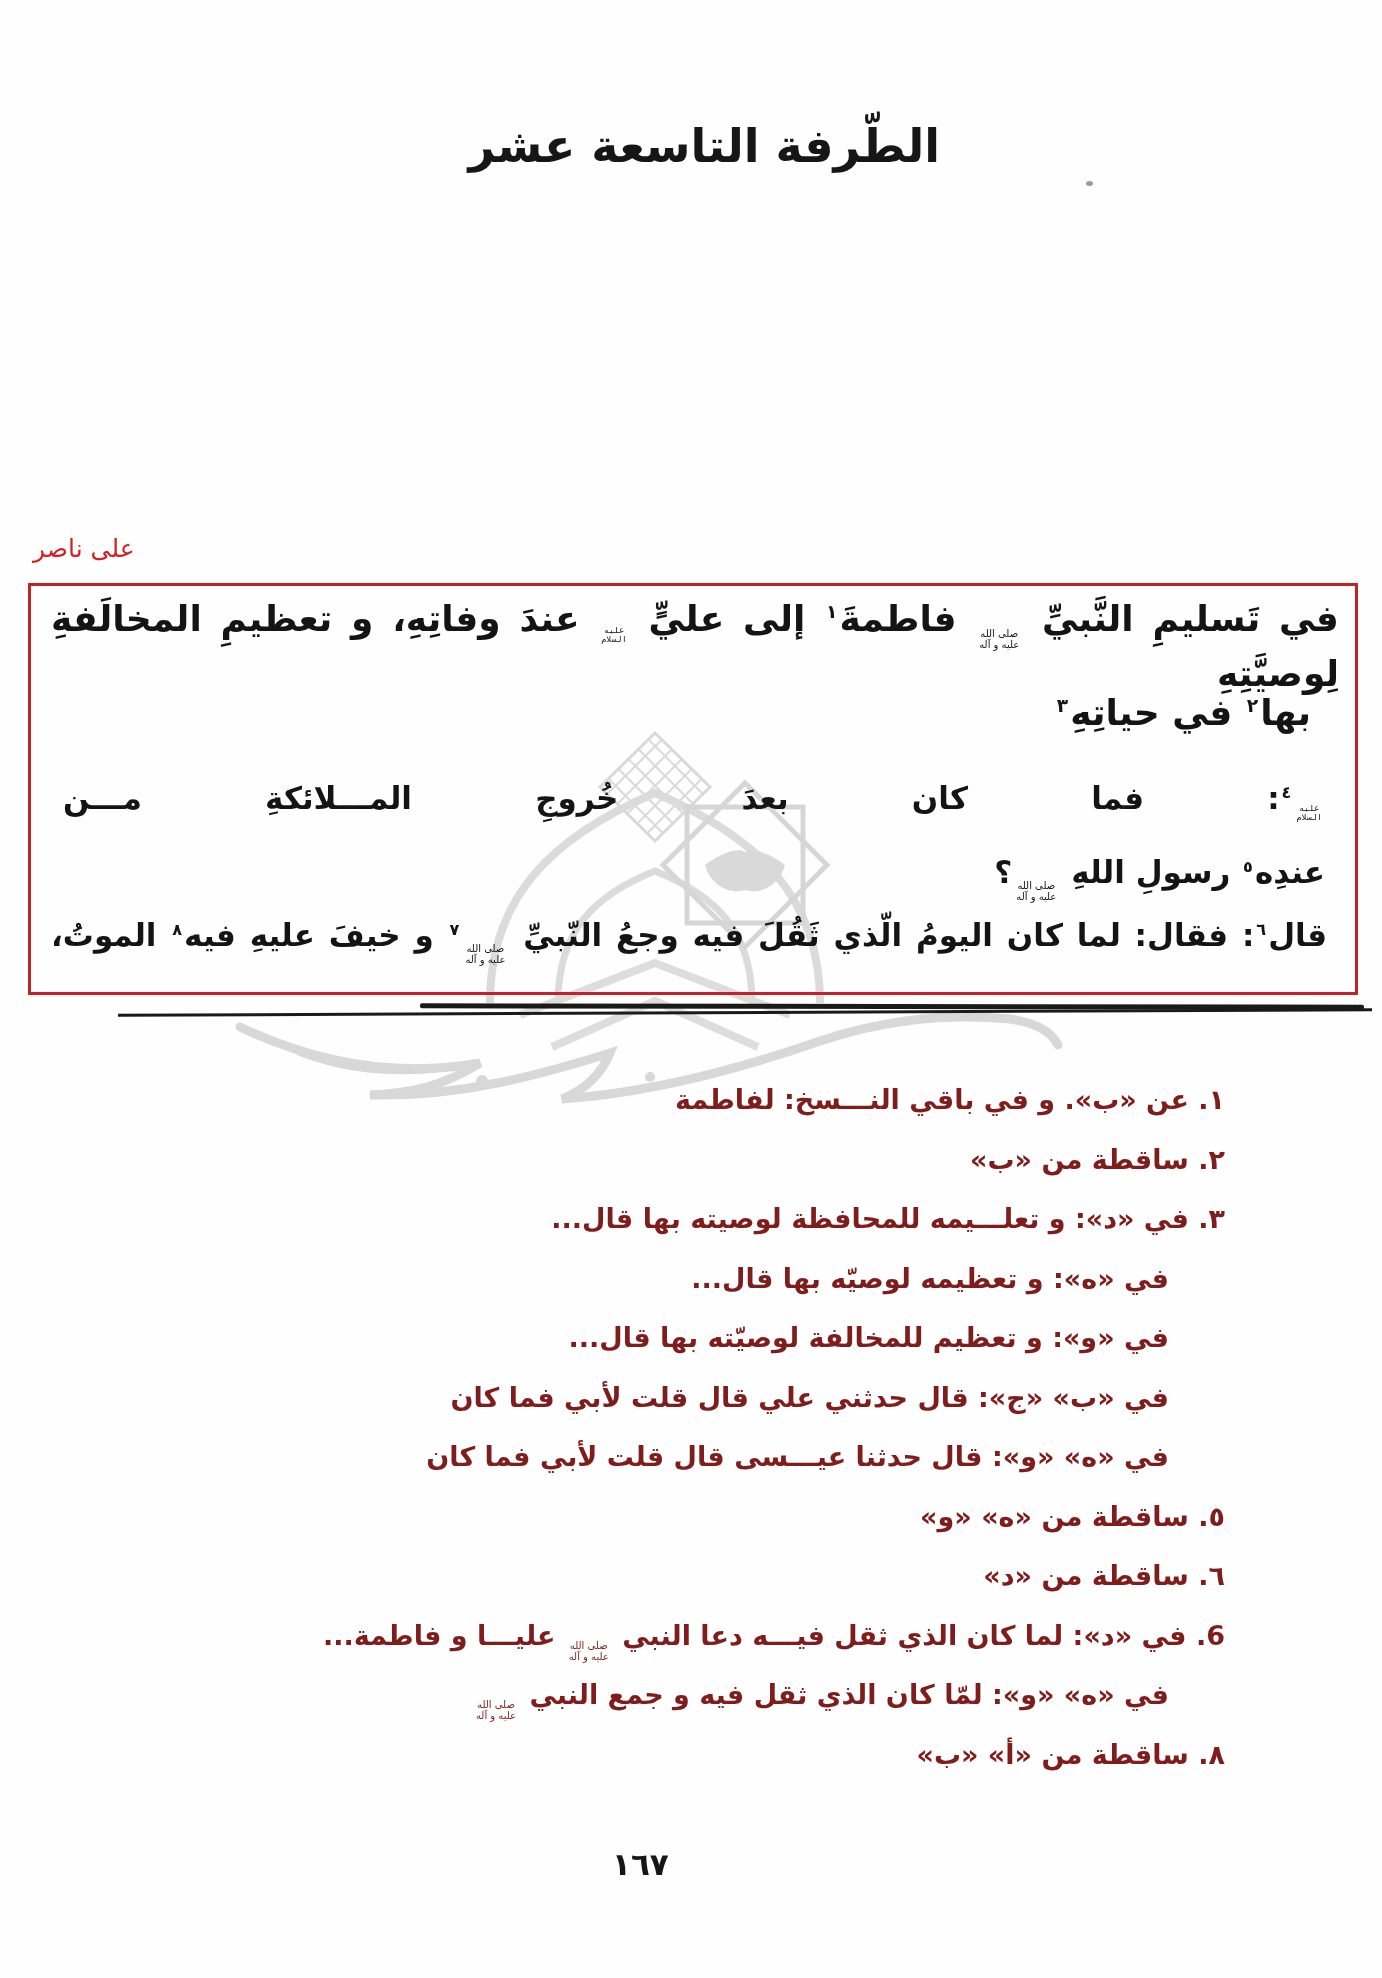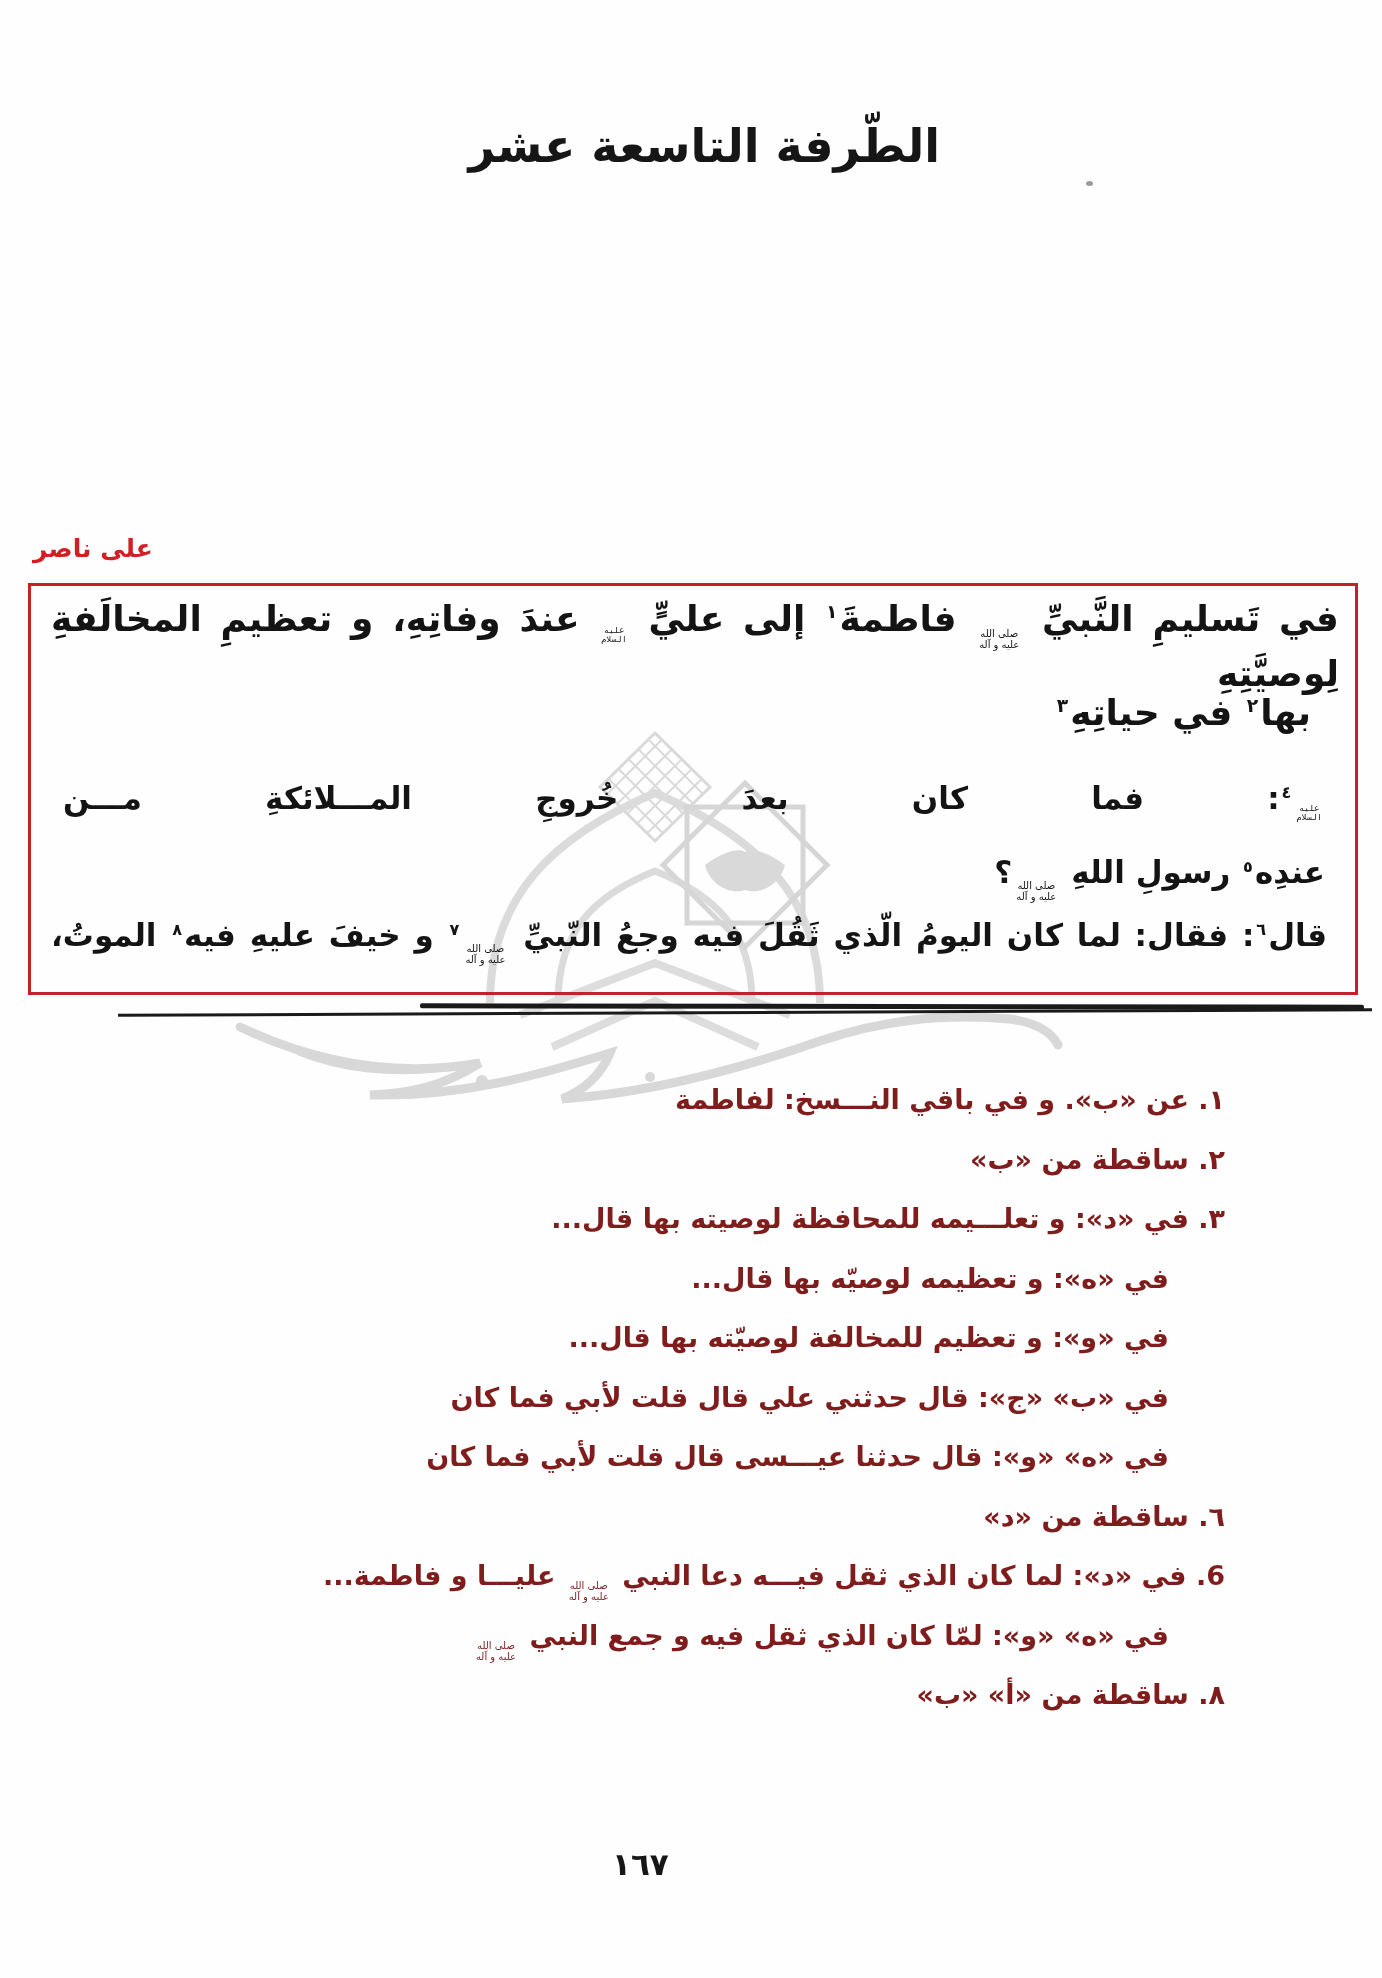--- a/index.html
+++ b/index.html
@@ -7,21 +7,21 @@
     position:relative; width:1382px; height:1978px; background:#fefefe;
     font-family:"DejaVu Sans", sans-serif; color:#161616; overflow:hidden;
     direction:rtl;
   }
   .title {
     position:absolute; top:88px; left:200px; width:740px; text-align:right;
     font-size:46px; font-weight:bold; letter-spacing:0;
   }
   .speck { position:absolute; top:181px; left:1086px; width:7px; height:5px; background:#9a9a9a; border-radius:50%; }
   .red-label {
-    position:absolute; top:534px; left:33px; font-size:25px; font-weight:bold; color:#d02026;
+    position:absolute; top:534px; left:33px; font-size:25px; font-weight:normal; color:#d02026;
   }
   .red-box {
     position:absolute; top:583px; left:28px; width:1330px; height:412px;
     border:3px solid #c22328; box-sizing:border-box; background:transparent;
   }
   .bl { position:absolute; font-weight:bold; color:#141414; }
   .l1 { top:12px;  right:16px; left:20px; font-size:36px; text-align:justify; text-align-last:justify; }
   .l2 { top:106px; right:44px; font-size:36px; white-space:nowrap; }
   .l3 { top:194px; right:30px; left:32px; font-size:31px; text-align:justify; text-align-last:justify; }
   .l4 { top:268px; right:30px; font-size:31px; white-space:nowrap; }
@@ -132,20 +132,21 @@
   <div class="sep2"></div>
 
   <div class="footnotes">
     <div class="fn"><span>١. عن «ب». و في باقي النـــسخ: لفاطمة</span></div>
     <div class="fn"><span>٢. ساقطة من «ب»</span></div>
     <div class="fn"><span>٣. في «د»: و تعلـــيمه للمحافظة لوصيته بها قال...</span></div>
     <div class="fn indent"><span>في «ه»: و تعظيمه لوصيّه بها قال...</span></div>
     <div class="fn indent"><span>في «و»: و تعظيم للمخالفة لوصيّته بها قال...</span></div>
     <div class="fn indent"><span>في «ب» «ج»: قال حدثني علي قال قلت لأبي فما كان</span></div>
     <div class="fn indent"><span>في «ه» «و»: قال حدثنا عيـــسى قال قلت لأبي فما كان</span></div>
+    <div class="fn"><span>٥. ساقطة من «ه» «و»</span></div>
     <div class="fn"><span>٦. ساقطة من «د»</span></div>
     <div class="fn">
       <span>6. في «د»: لما كان الذي ثقل فيـــه دعا النبي</span>
       <span class="hon">
           <span>صلى الله</span>
           <span>عليه و آله</span>
         </span>
       <span>عليـــا و فاطمة...</span>
     </div>
     <div class="fn indent">

